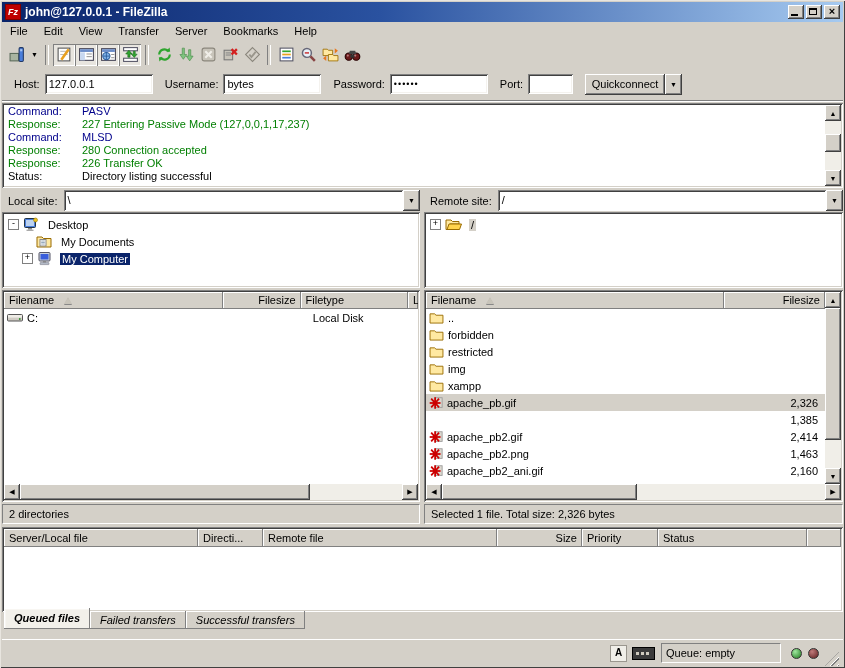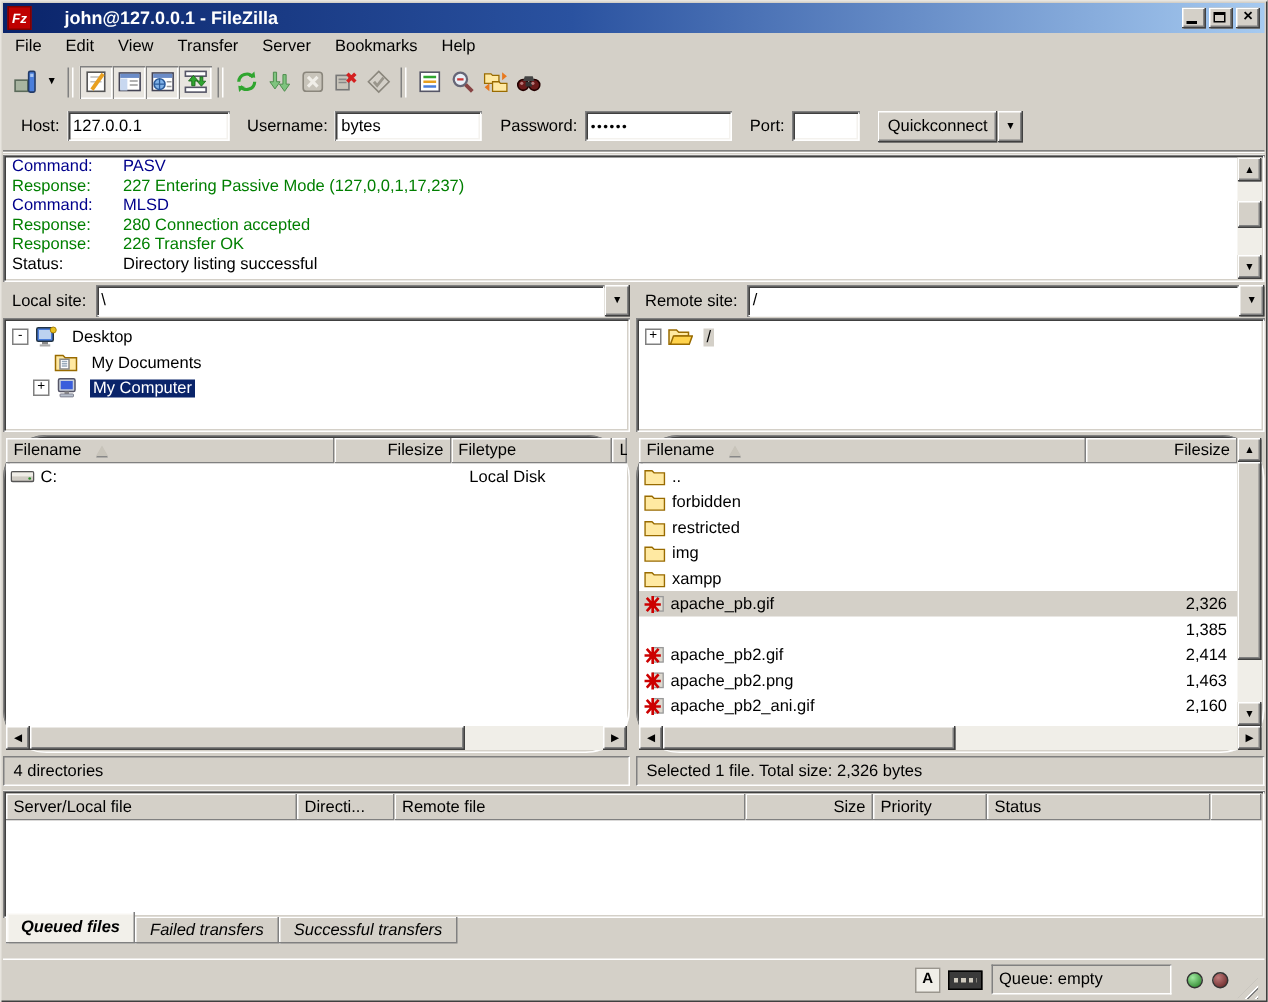--- a/index.html
+++ b/index.html
@@ -7,21 +7,21 @@
     font-family:"Liberation Sans",sans-serif;font-size:11px;color:#000;overflow:hidden;
     box-shadow: inset 1px 1px 0 #e8e5df, inset -1px -1px 0 #404040;}
   
   .raised{background:#d4d0c8;box-shadow: inset -1px -1px 0 #404040, inset 1px 1px 0 #fff, inset -2px -2px 0 #808080;}
   .sunken{background:#fff;box-shadow: inset 1px 1px 0 #808080, inset -1px -1px 0 #fff, inset 2px 2px 0 #404040, inset -2px -2px 0 #d4d0c8;}
   .field{background:#fff;box-shadow: inset 1px 1px 0 #808080, inset -1px -1px 0 #fff, inset 2px 2px 0 #404040, inset -2px -2px 0 #f4f2ee;
     height:20px;line-height:20px;padding:0 4px;white-space:nowrap;overflow:hidden;}
   
   .titlebar{position:absolute;top:2px;left:2px;right:2px;height:20px;
     background:linear-gradient(90deg,#0a246a 0%,#2a52a0 45%,#a6caf0 100%);
-    display:flex;align-items:center;padding:0 3px;color:#fff;font-weight:bold;font-size:12px;gap:18px;}
+    display:flex;align-items:center;padding:0 3px;color:#fff;font-weight:bold;font-size:12px;}
   .app-logo{width:14px;height:14px;background:#bf0000;border:1px solid #800000;color:#fff;
     font-size:9px;font-weight:bold;text-align:center;line-height:14px;margin-right:4px;font-style:italic;}
   .win-btns{margin-left:auto;display:flex;gap:2px;}
   .win-btn{width:16px;height:14px;position:relative;}
   .glyph-min{position:absolute;left:3px;bottom:3px;width:7px;height:2px;background:#000;}
   .glyph-max{position:absolute;left:3px;top:3px;width:8px;height:7px;border:1px solid #000;border-top-width:2px;box-sizing:border-box;}
   .glyph-close{position:absolute;left:0;top:0;width:16px;height:13px;text-align:center;line-height:13px;font-size:11px;font-weight:bold;color:#000;}
   
   .menubar{position:absolute;top:22px;left:2px;right:2px;height:19px;display:flex;align-items:center;}
   .menu-item{padding:0 8px;height:17px;line-height:17px;}
@@ -56,21 +56,21 @@
   .combo{flex:1;display:flex;height:21px;}
   .combo .val{flex:1;background:#fff;box-shadow: inset 1px 1px 0 #808080, inset -1px -1px 0 #fff, inset 2px 2px 0 #404040;
     line-height:21px;padding:0 4px;}
   .tree-box{position:absolute;top:212px;height:76px;}
   .tree-row{height:17px;display:flex;align-items:center;white-space:nowrap;}
   .expander{width:9px;height:9px;background:#fff;border:1px solid #808080;font-size:9px;line-height:7px;text-align:center;
     display:inline-block;flex:none;margin-right:4px;}
   .tree-label{padding:0 2px;margin-left:3px;}
   .sel-active{background:#0a246a;color:#fff;}
   .sel-inactive{background:#d4d0c8;}
-  .list-box{position:absolute;top:290px;height:212px;border-radius:29px;}
+  .list-box{position:absolute;top:290px;height:212px;}
   .list-head{position:absolute;top:2px;left:2px;right:2px;height:17px;display:flex;}
   .hcell{box-shadow: inset -1px -1px 0 #808080, inset 1px 1px 0 #fff;background:#d4d0c8;
     line-height:17px;padding:0 5px;white-space:nowrap;overflow:hidden;display:flex;align-items:center;}
   .hcell.r{justify-content:flex-end;}
   .sort-asc{width:0;height:0;border-left:4px solid transparent;border-right:4px solid transparent;
     border-bottom:7px solid #c8c4ba;margin-left:10px;filter:drop-shadow(0 1px 0 #888);}
   .list-rows{position:absolute;top:19px;left:2px;right:2px;bottom:18px;background:#fff;overflow:hidden;}
   .frow{height:17px;display:flex;align-items:center;}
   .fcell{display:flex;align-items:center;white-space:nowrap;overflow:hidden;padding:0 3px;height:17px;}
   .fcell.r{justify-content:flex-end;padding-right:7px;}
@@ -372,21 +372,21 @@
         <span class="fcell r" style="width:73px;"></span>
         <span class="fcell" style="width:105px;">Local Disk</span>
       </div>
     </div>
     <div class="sb-h" style="left:2px;right:2px;bottom:2px;">
       <span class="sb-btn raised" style="left:0;">◀</span>
       <span class="sb-thumb raised" style="top:0;bottom:0;left:16px;width:290px;"></span>
       <span class="sb-btn raised" style="right:0;">▶</span>
     </div>
   </div>
-  <div class="status-strip" style="left:2px;width:404px;">4 directories</div>
+  <div class="status-strip" style="left:2px;width:404px;">2 directories</div>
 
   <div class="list-box sunken" style="left:424px;width:419px;">
     <div class="list-head" style="right:18px;">
       <span class="hcell" style="width:288px;">
           <span>Filename</span>
           <span class="sort-asc"></span>
         </span>
       <span class="hcell r" style="flex:1;">
           <span>Filesize</span>
         </span>

